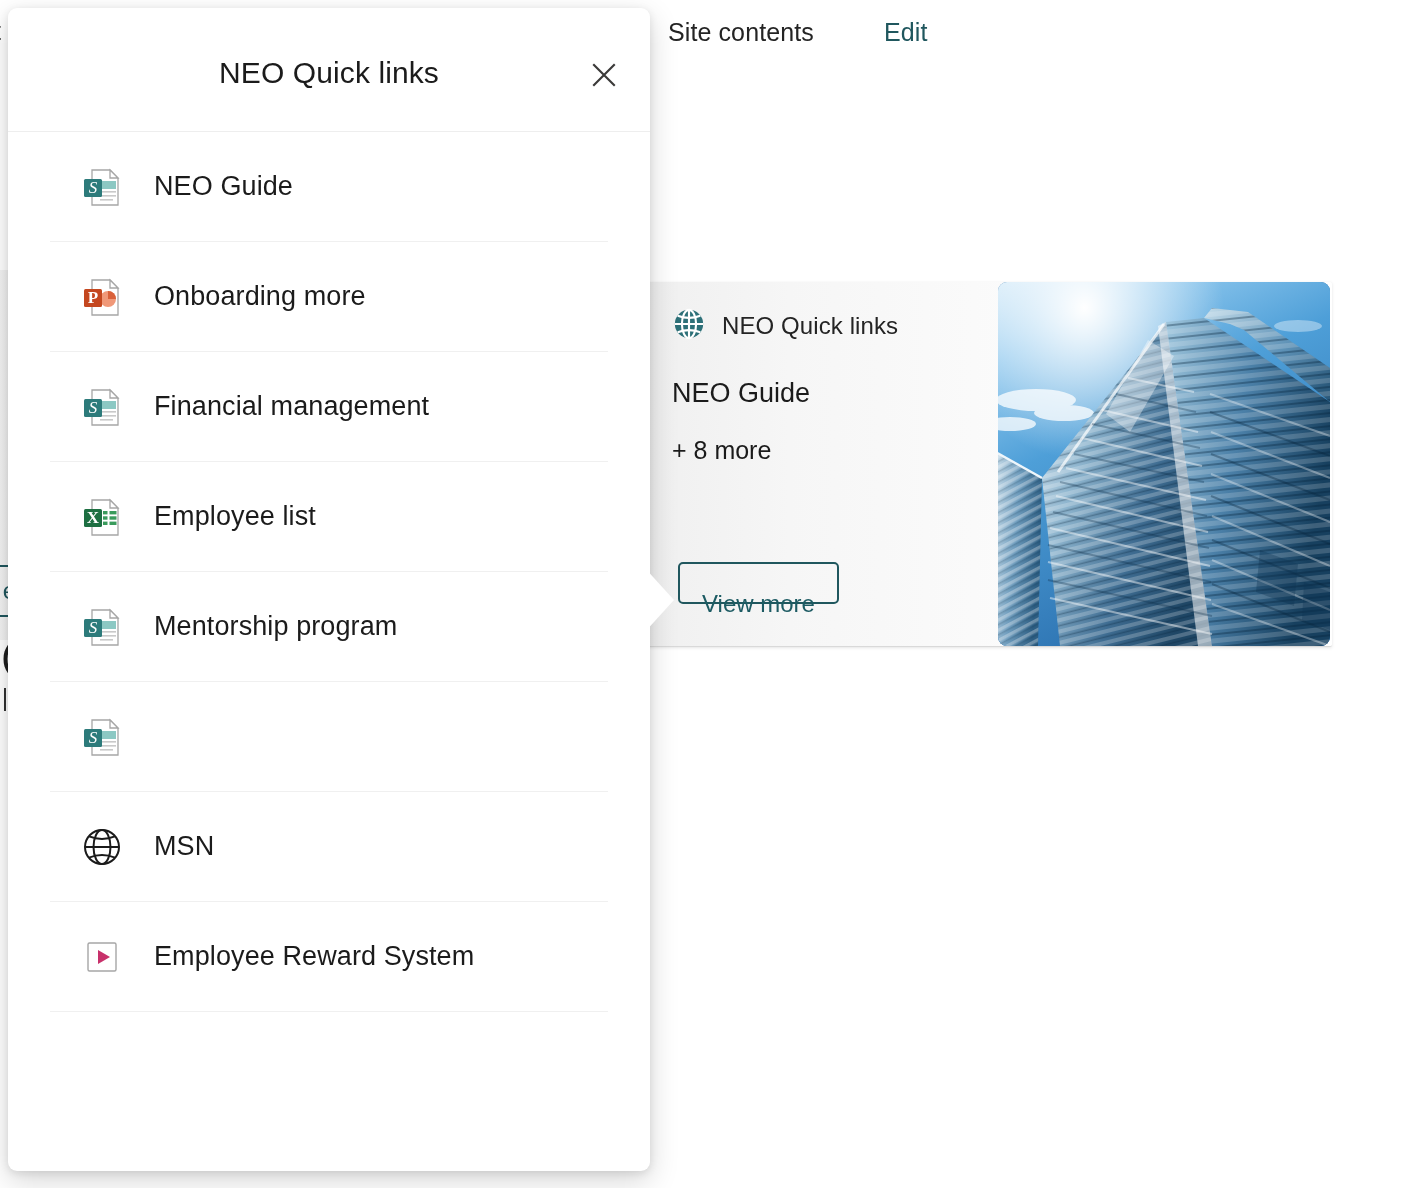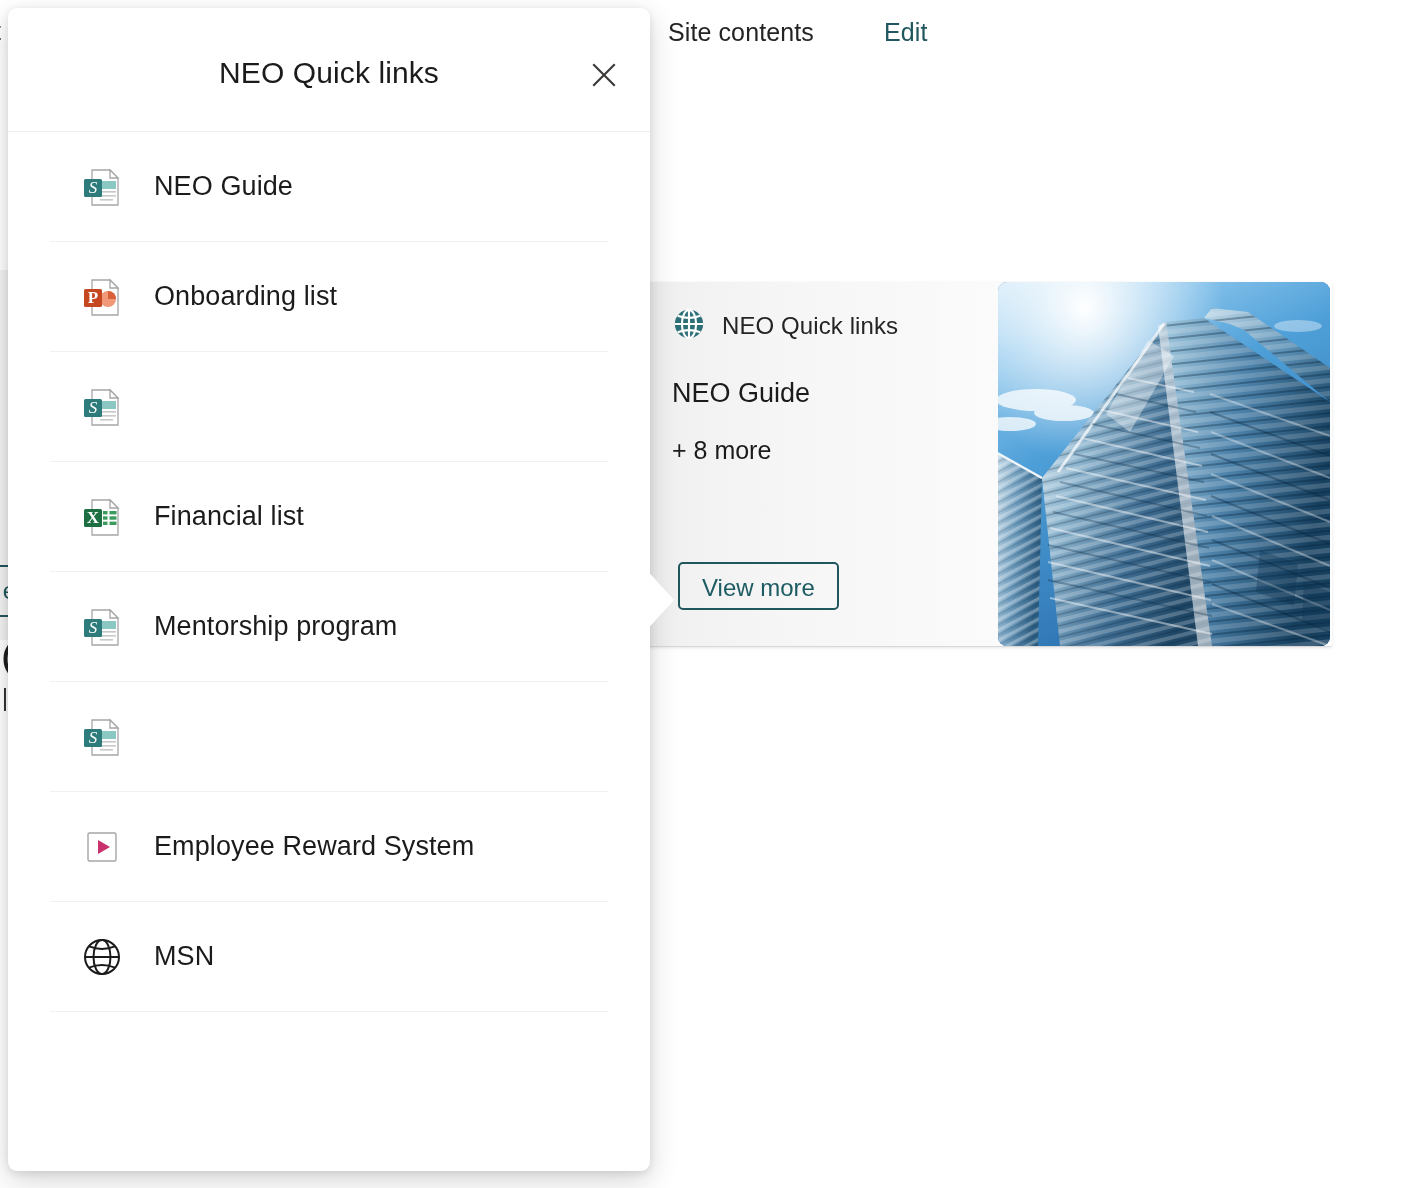--- a/index.html
+++ b/index.html
@@ -113,22 +113,22 @@
   }
   .ql-card-more {
     position: absolute;
     left: 36px; top: 154px;
     font-size: 25px;
     color: #1b1b1b;
   }
   .ql-view-more {
     position: absolute;
     left: 42px; top: 280px;
-    height: 48px;
-    padding: 0 22px;
+    height: 42px;
+    padding: 16px 22px;
     border: 2px solid #20575e;
     border-radius: 5px;
     background: transparent;
     color: #1d5b63;
     font-family: "Liberation Sans", sans-serif;
     font-size: 24px;
     line-height: 48px;
     cursor: pointer;
     white-space: nowrap;
   }
@@ -442,57 +442,58 @@
         <span class="link-icon">
           <svg width="46" height="46" viewBox="0 0 46 46" aria-hidden="true">
             <path d="M13 6 H31 L39 14 V41 H13 Z" fill="#ffffff" stroke="#a6a6a6" stroke-width="1.3"></path>
             <path d="M31 6 L39 14 H31 Z" fill="#ffffff" stroke="#a6a6a6" stroke-width="1.3"></path>
             <circle cx="29" cy="25" r="8" fill="#f09878"></circle>
             <path d="M29 25 L29 17 A8 8 0 0 1 37 25 Z" fill="#d9613a"></path>
             <rect x="5" y="15" width="18" height="18" rx="1.5" fill="#c4471f"></rect>
             <text x="14" y="29" font-family="'Liberation Serif', serif" font-size="17" fill="#ffffff" text-anchor="middle" font-weight="bold">P</text>
           </svg>
         </span>
-        <span class="link-label">Onboarding list</span>
+        <span class="link-label">Onboarding more</span>
       </div>
 
       <div class="link-row">
         <span class="link-icon">
           <svg width="46" height="46" viewBox="0 0 46 46" aria-hidden="true">
             <path d="M13 6 H31 L39 14 V41 H13 Z" fill="#ffffff" stroke="#a6a6a6" stroke-width="1.3"></path>
             <path d="M31 6 L39 14 H31 Z" fill="#ffffff" stroke="#a6a6a6" stroke-width="1.3"></path>
             <rect x="21" y="17" width="16" height="8" fill="#8cc8c3"></rect>
             <rect x="21" y="27" width="16" height="1.6" fill="#c9c9c9"></rect>
             <rect x="21" y="31" width="16" height="1.6" fill="#c9c9c9"></rect>
             <rect x="21" y="35" width="13" height="1.6" fill="#c9c9c9"></rect>
             <rect x="5" y="15" width="18" height="18" rx="1.5" fill="#2d7b7b"></rect>
             <text x="14" y="29" font-family="'Liberation Serif', serif" font-size="17" fill="#ffffff" text-anchor="middle" font-style="italic">S</text>
           </svg>
         </span>
+        <span class="link-label">Financial management</span>
       </div>
 
 
       <div class="link-row">
         <span class="link-icon">
           <svg width="46" height="46" viewBox="0 0 46 46" aria-hidden="true">
             <path d="M13 6 H31 L39 14 V41 H13 Z" fill="#ffffff" stroke="#a6a6a6" stroke-width="1.3"></path>
             <path d="M31 6 L39 14 H31 Z" fill="#ffffff" stroke="#a6a6a6" stroke-width="1.3"></path>
             <g fill="#3a9b5c">
               <rect x="24" y="17" width="4.5" height="3.4"></rect>
               <rect x="30.5" y="17" width="7" height="3.4"></rect>
               <rect x="24" y="22.3" width="4.5" height="3.4"></rect>
               <rect x="30.5" y="22.3" width="7" height="3.4"></rect>
               <rect x="24" y="27.6" width="4.5" height="3.4"></rect>
               <rect x="30.5" y="27.6" width="7" height="3.4"></rect>
             </g>
             <rect x="5" y="15" width="18" height="18" rx="1.5" fill="#1d6f42"></rect>
             <text x="14" y="29" font-family="'Liberation Serif', serif" font-size="17" fill="#ffffff" text-anchor="middle" font-weight="bold">X</text>
           </svg>
         </span>
-        <span class="link-label">Financial list</span>
+        <span class="link-label">Employee list</span>
       </div>
 
       <div class="link-row">
         <span class="link-icon">
           <svg width="46" height="46" viewBox="0 0 46 46" aria-hidden="true">
             <path d="M13 6 H31 L39 14 V41 H13 Z" fill="#ffffff" stroke="#a6a6a6" stroke-width="1.3"></path>
             <path d="M31 6 L39 14 H31 Z" fill="#ffffff" stroke="#a6a6a6" stroke-width="1.3"></path>
             <rect x="21" y="17" width="16" height="8" fill="#8cc8c3"></rect>
             <rect x="21" y="27" width="16" height="1.6" fill="#c9c9c9"></rect>
             <rect x="21" y="31" width="16" height="1.6" fill="#c9c9c9"></rect>
@@ -515,37 +516,37 @@
             <rect x="21" y="35" width="13" height="1.6" fill="#c9c9c9"></rect>
             <rect x="5" y="15" width="18" height="18" rx="1.5" fill="#2d7b7b"></rect>
             <text x="14" y="29" font-family="'Liberation Serif', serif" font-size="17" fill="#ffffff" text-anchor="middle" font-style="italic">S</text>
           </svg>
         </span>
       </div>
 
       <div class="link-row">
         <span class="link-icon">
           <svg width="46" height="46" viewBox="0 0 46 46" aria-hidden="true">
-            <rect x="9" y="9" width="28" height="28" rx="1.5" fill="#ffffff" stroke="#a6a6a6" stroke-width="1.4"></rect>
-            <path d="M19 16 L31 23 L19 30 Z" fill="#c8316b"></path>
-          </svg>
-        </span>
-        <span class="link-label">Employee Reward System</span>
-      </div>
-
-      <div class="link-row">
-        <span class="link-icon">
-          <svg width="46" height="46" viewBox="0 0 46 46" aria-hidden="true">
             <g stroke="#1b1b1b" stroke-width="2" fill="none">
               <circle cx="23" cy="23" r="17"></circle>
               <line x1="6" y1="23" x2="40" y2="23"></line>
               <ellipse cx="23" cy="23" rx="8.5" ry="17"></ellipse>
               <path d="M10 12.4 q13 5 26 0"></path>
               <path d="M10 33.6 q13 -5 26 0"></path>
             </g>
           </svg>
         </span>
         <span class="link-label">MSN</span>
       </div>
 
+      <div class="link-row">
+        <span class="link-icon">
+          <svg width="46" height="46" viewBox="0 0 46 46" aria-hidden="true">
+            <rect x="9" y="9" width="28" height="28" rx="1.5" fill="#ffffff" stroke="#a6a6a6" stroke-width="1.4"></rect>
+            <path d="M19 16 L31 23 L19 30 Z" fill="#c8316b"></path>
+          </svg>
+        </span>
+        <span class="link-label">Employee Reward System</span>
+      </div>
+
     </div>
   </div>
 </div>
 
 </body></html>

